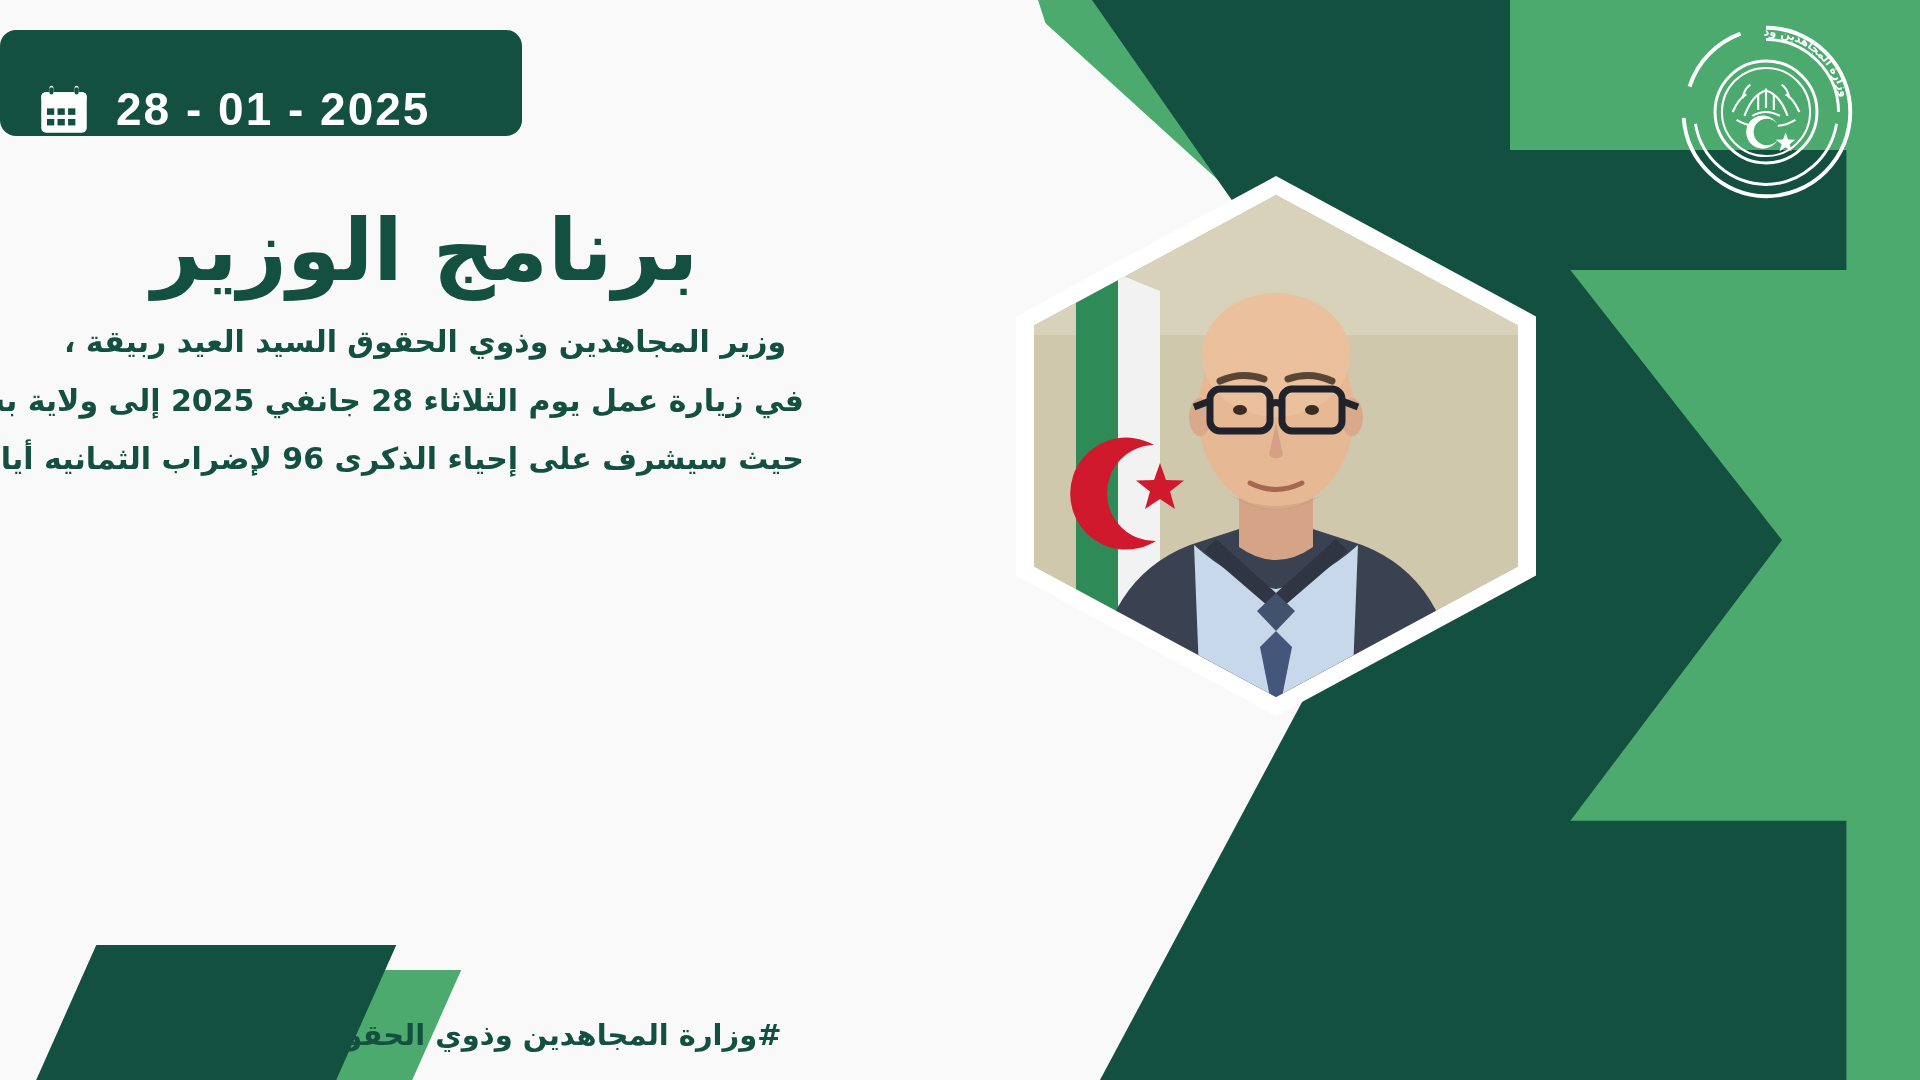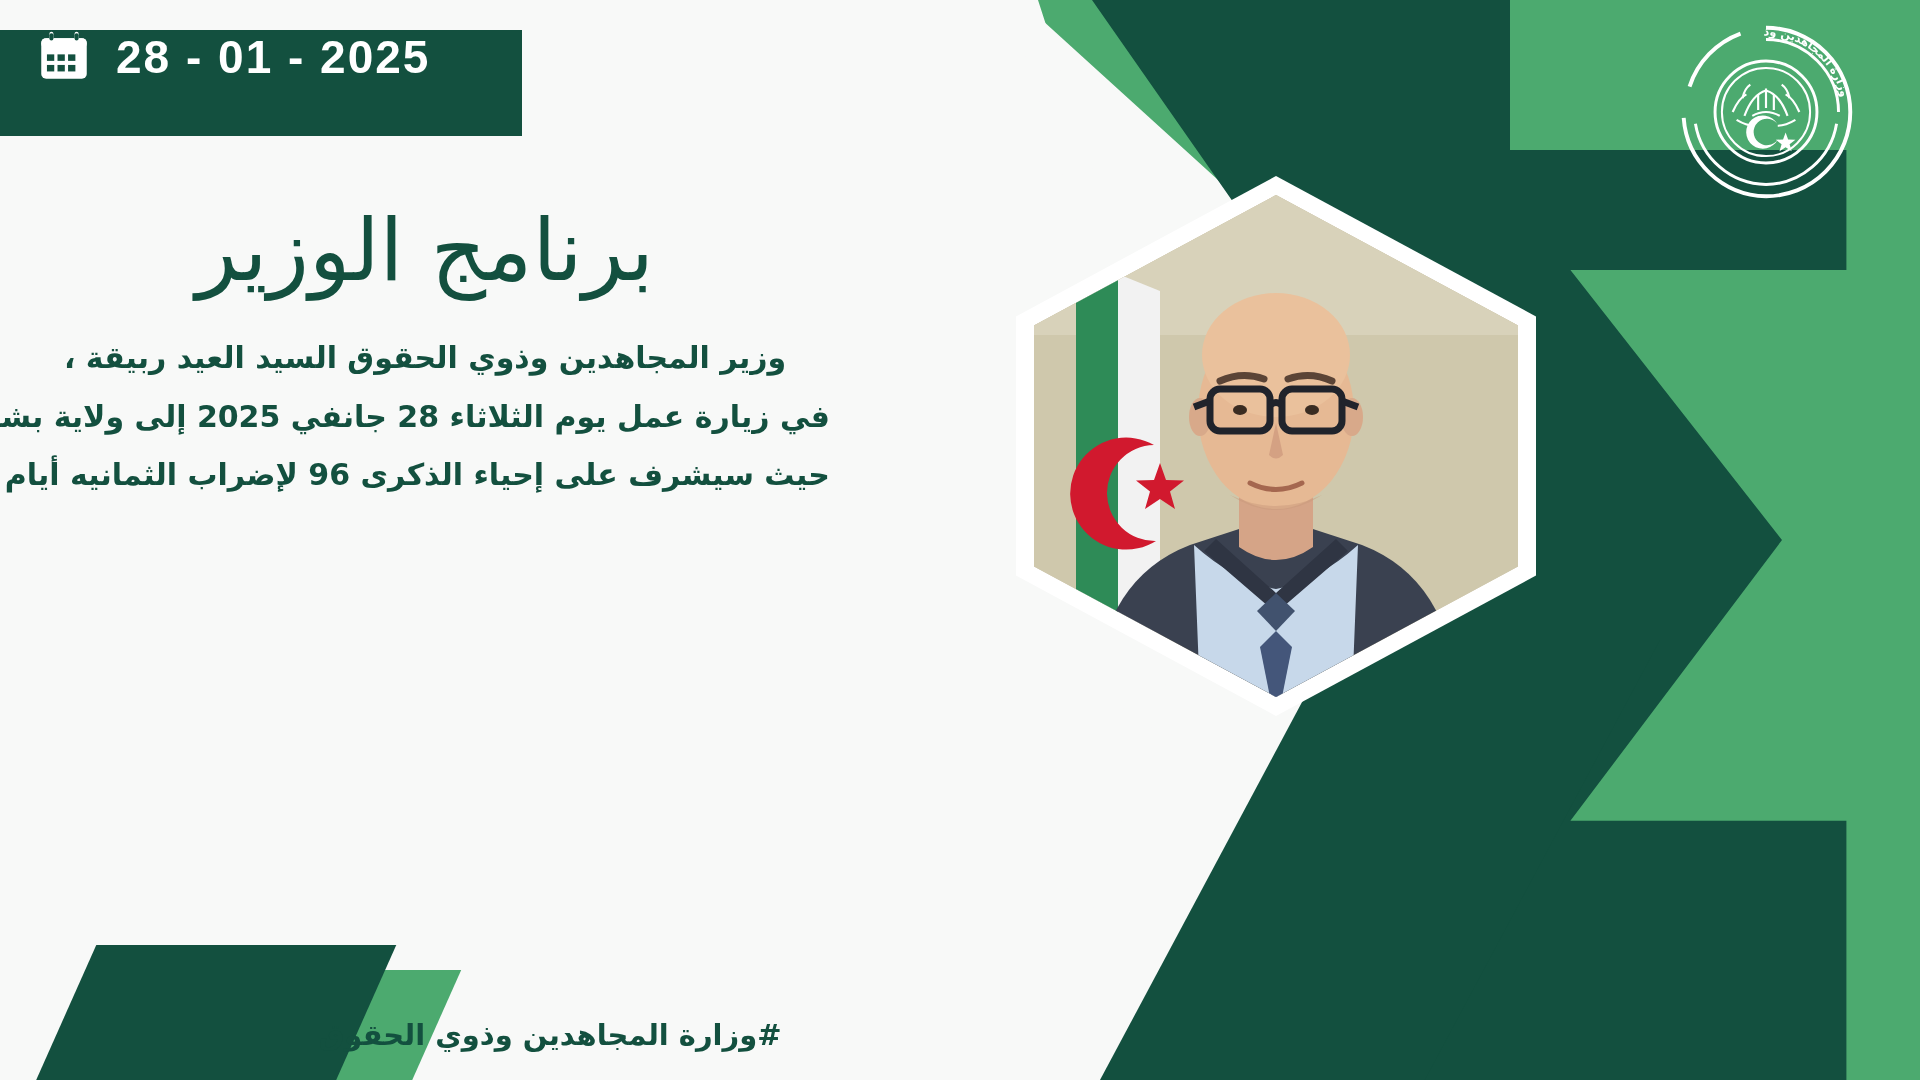--- a/index.html
+++ b/index.html
@@ -91,24 +91,25 @@
   
 
   .date-badge {
     position: absolute;
     left: 0;
     top: 30px;
     height: 106px;
     min-width: 522px;
     background: var(--green-dark);
     display: flex;
-    align-items: flex-start;
+    align-items: flex-end;
     direction: ltr;
     padding: 0 34px 0 38px;
     box-sizing: border-box;
+    border-radius: 16px;
   }
   .cal-icon {
     width: 52px;
     height: 52px;
     margin-right: 26px;
     flex: none;
   }
   .date-text {
     color: #ffffff;
     font-size: 46px;
@@ -135,33 +136,33 @@
     left: 0;
     top: 200px;
     width: 850px;
     text-align: center;
     direction: rtl;
   }
 
   .headline {
     color: var(--green-dark);
     font-size: 86px;
-    font-weight: normal;
+    font-weight: bold;
     line-height: 1.18;
-    margin: 0 0 28px 0;
+    margin: 0 0 12px 0;
     letter-spacing: 0px;
   }
 
   .body-par {
     color: var(--green-dark);
     font-size: 30px;
     font-weight: bold;
     line-height: 1.95;
     margin: 0;
-    padding: 0 20px;
+    padding: 0 46px;
     text-align: center;
   }
   .body-line { display: block; white-space: nowrap; }
 
   
 
   .hex-outer {
     position: absolute;
     left: 1016px;
     top: 176px;

